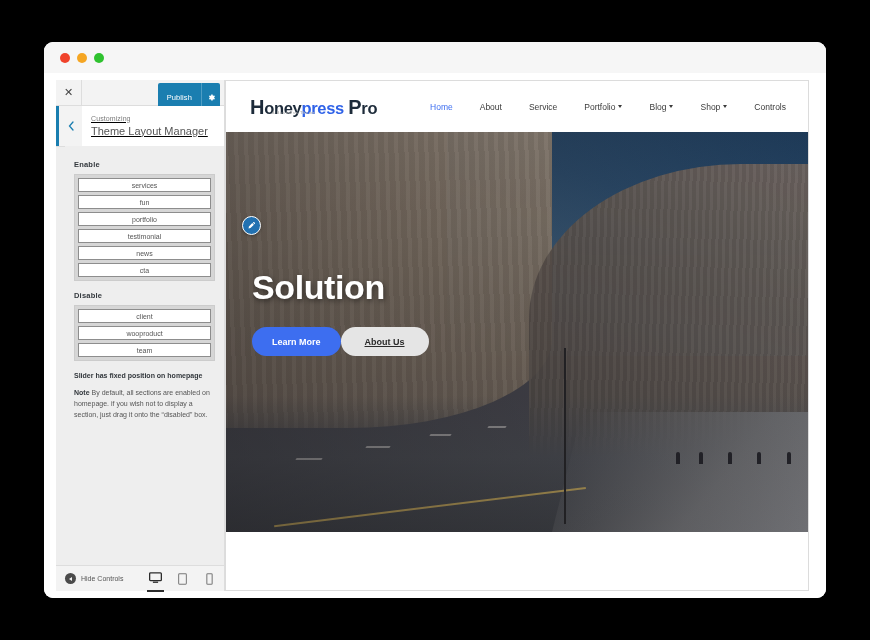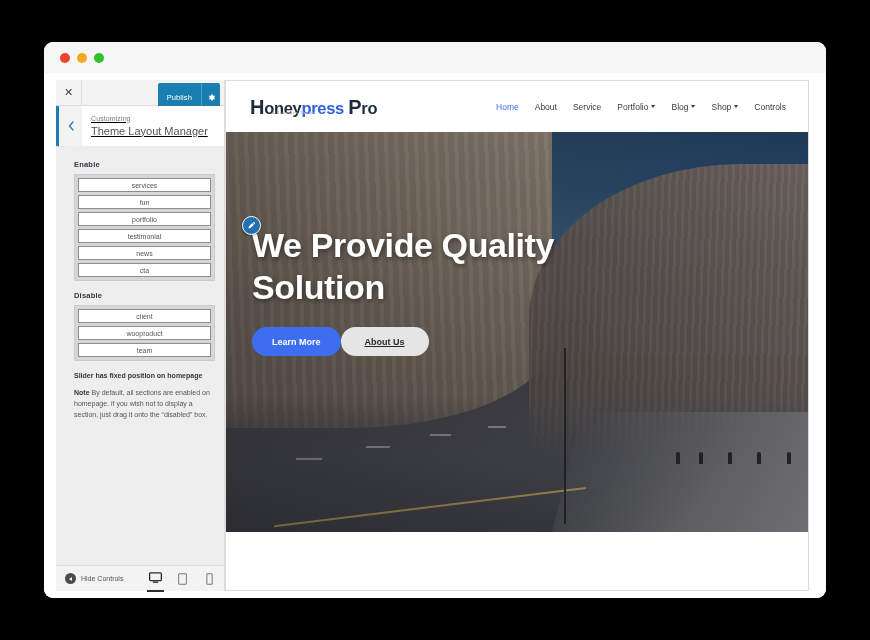--- a/index.html
+++ b/index.html
@@ -303,21 +303,21 @@
     top: 15px;
     font-size: 3.6px;
     color: #b5b5b5;
     letter-spacing: .7px;
     white-space: nowrap;
   }
   #site-nav {
     margin-left: auto;
     display: flex;
     align-items: flex-start;
-    gap: 16px;
+    gap: 27px;
   }
   .nav-item {
     font-size: 8.5px;
     color: #3b3b3b;
     white-space: nowrap;
     cursor: pointer;
     display: flex;
     align-items: center;
     gap: 3px;
   }
@@ -659,21 +659,21 @@
         </div>
         <div id="hero-scrim"></div>
 
         <div id="hero-content">
           <div id="hero-edit-badge">
             <svg width="9" height="9" viewBox="0 0 20 20">
               <path fill="#ffffff" d="M13.9 2.6a1.6 1.6 0 012.3 0l1.2 1.2a1.6 1.6 0 010 2.3l-1 1-3.5-3.5 1-1zM11.8 4.7l3.5 3.5-7.6 7.6-4.2.7.7-4.2 7.6-7.6z"></path>
             </svg>
           </div>
           <h1 id="hero-title">
-            <span>We Provide Quality</span><br>
+            <br>
             <span>Solution</span>
           </h1>
           <div id="hero-buttons">
             <div class="hero-btn" id="hero-btn-primary">Learn More</div>
             <div class="hero-btn" id="hero-btn-secondary">About Us</div>
           </div>
         </div>
       </div>
 
       <div id="preview-below"></div>

